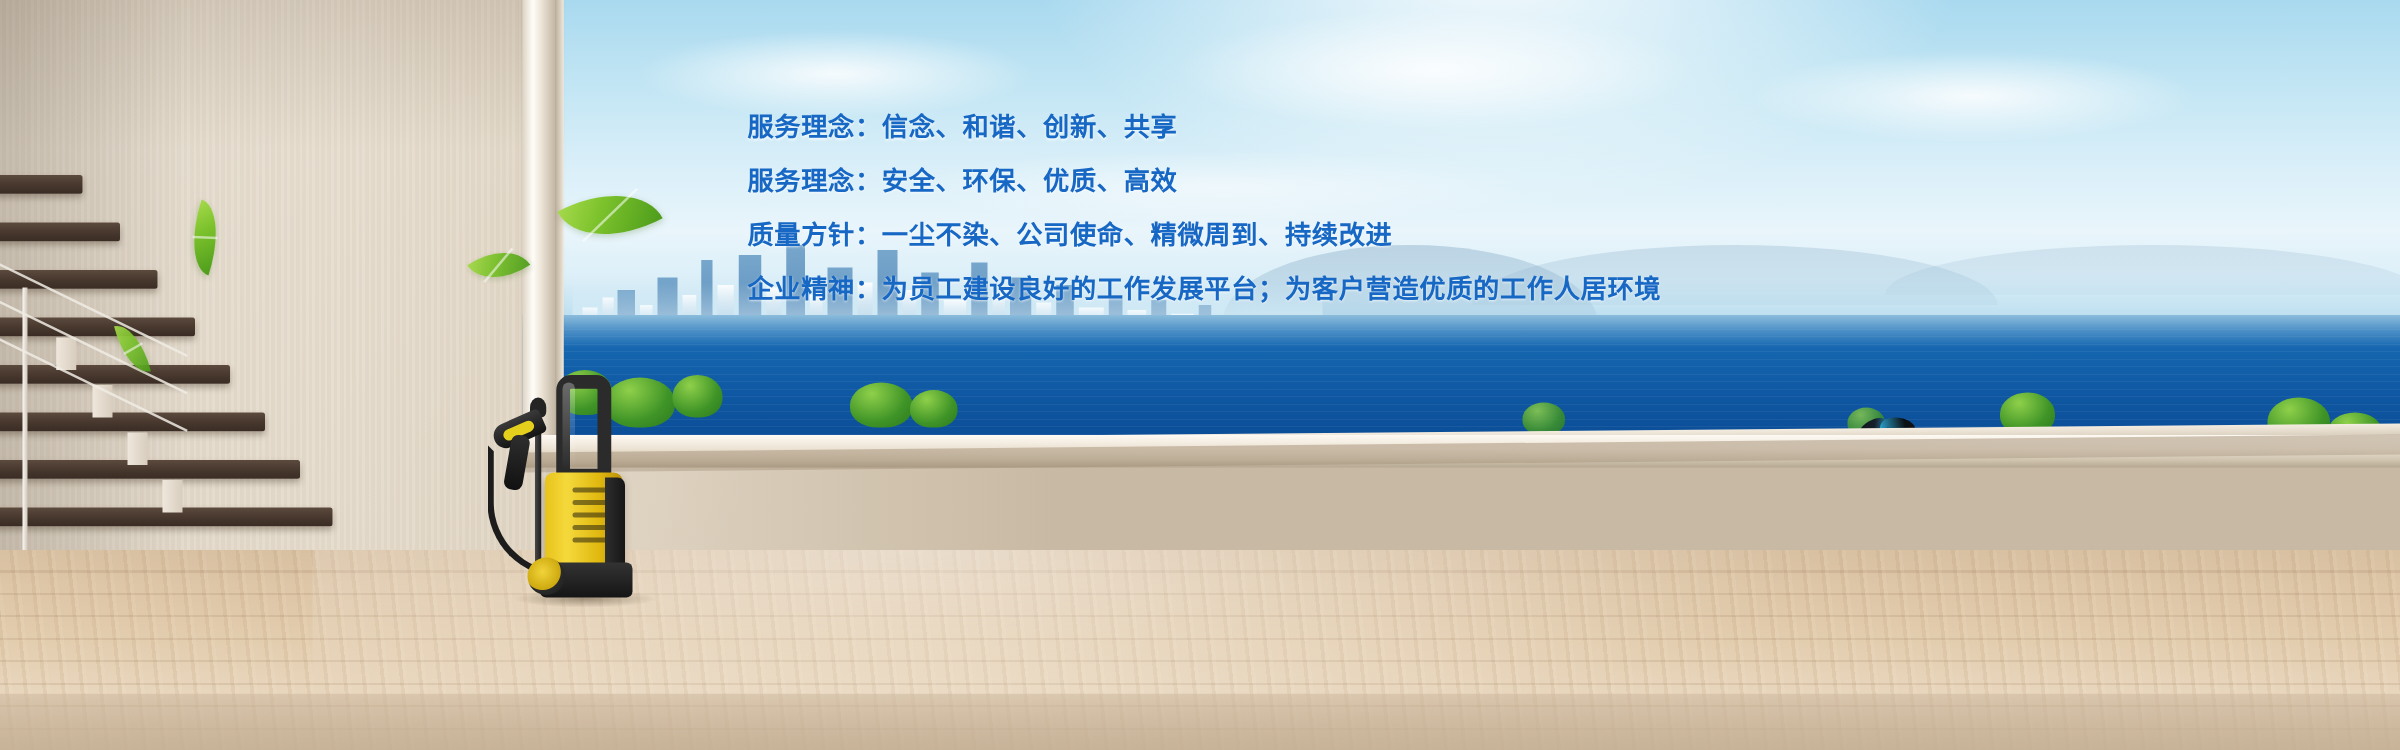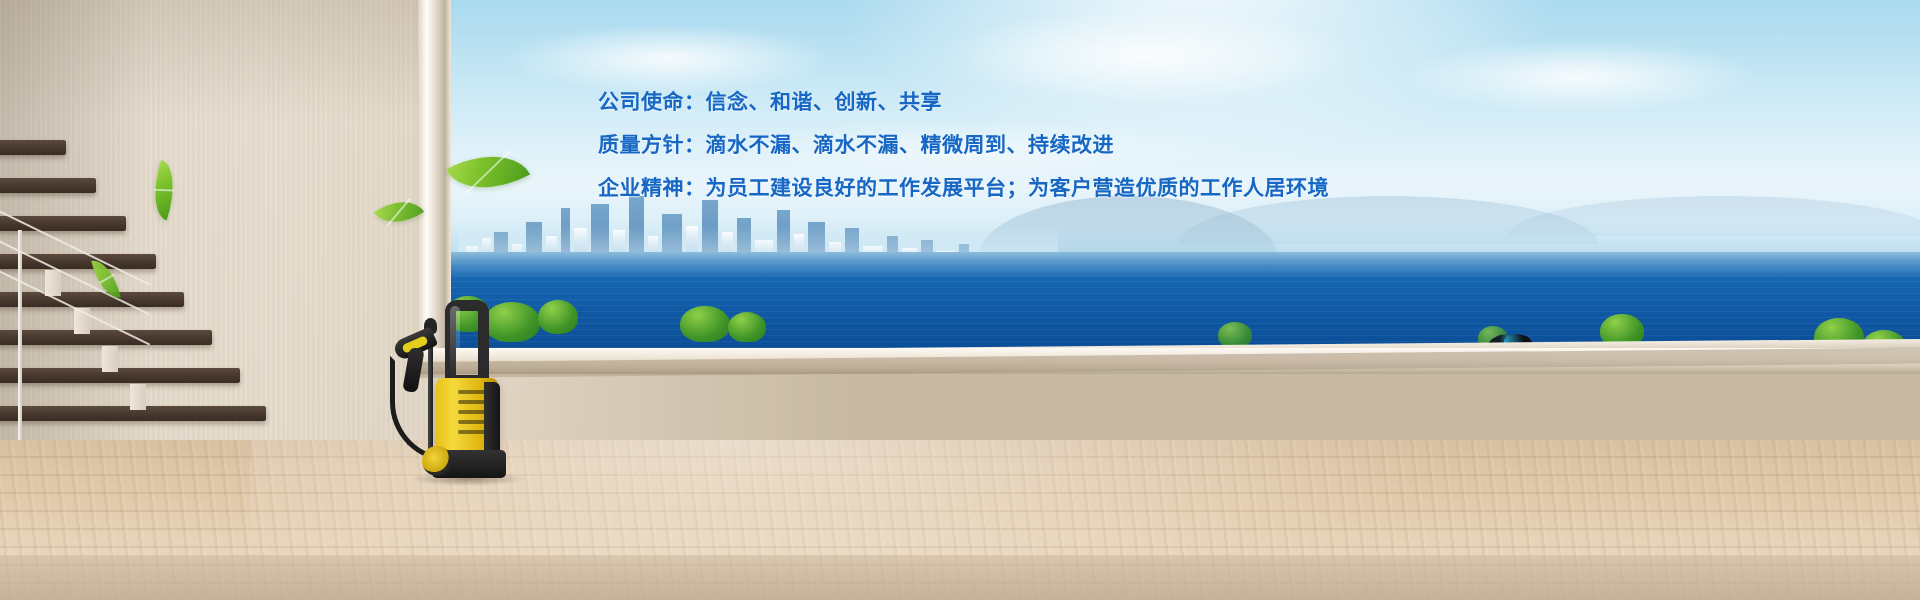--- a/index.html
+++ b/index.html
@@ -434,18 +434,19 @@
       <div class="w-vent" style="top:32px;"></div>
       <div class="w-vent" style="top:42px;"></div>
       <div class="w-vent" style="top:52px;"></div>
     </div>
     <div class="w-side"></div>
     <div class="w-base"></div>
     <div class="w-wheel"></div>
   </div>
 
   <div class="slogan">
-    <div class="slogan-line">公司使命：信念、和谐、创新、共享</div>
-    <div class="slogan-line">质量方针：滴水不漏、滴水不漏、精微周到、持续改进</div>
+    <div class="slogan-line">服务理念：信念、和谐、创新、共享</div>
+    <div class="slogan-line">服务理念：安全、环保、优质、高效</div>
+    <div class="slogan-line">质量方针：一尘不染、公司使命、精微周到、持续改进</div>
     <div class="slogan-line">企业精神：为员工建设良好的工作发展平台；为客户营造优质的工作人居环境</div>
   </div>
 
 </div>
 
 </body></html>

